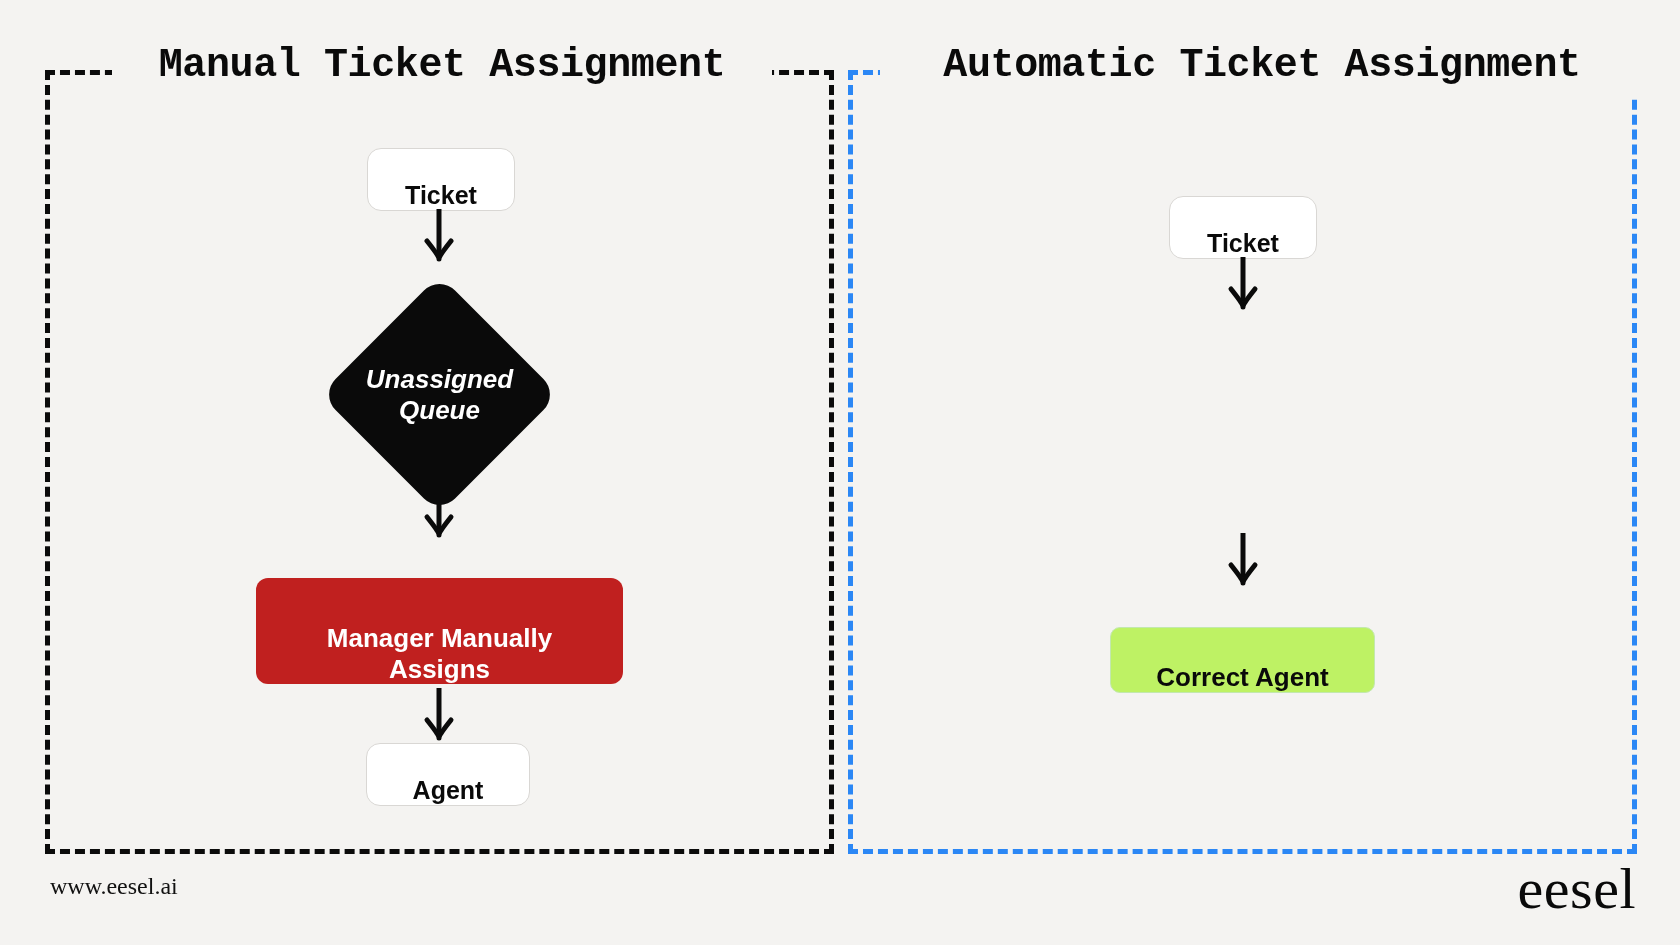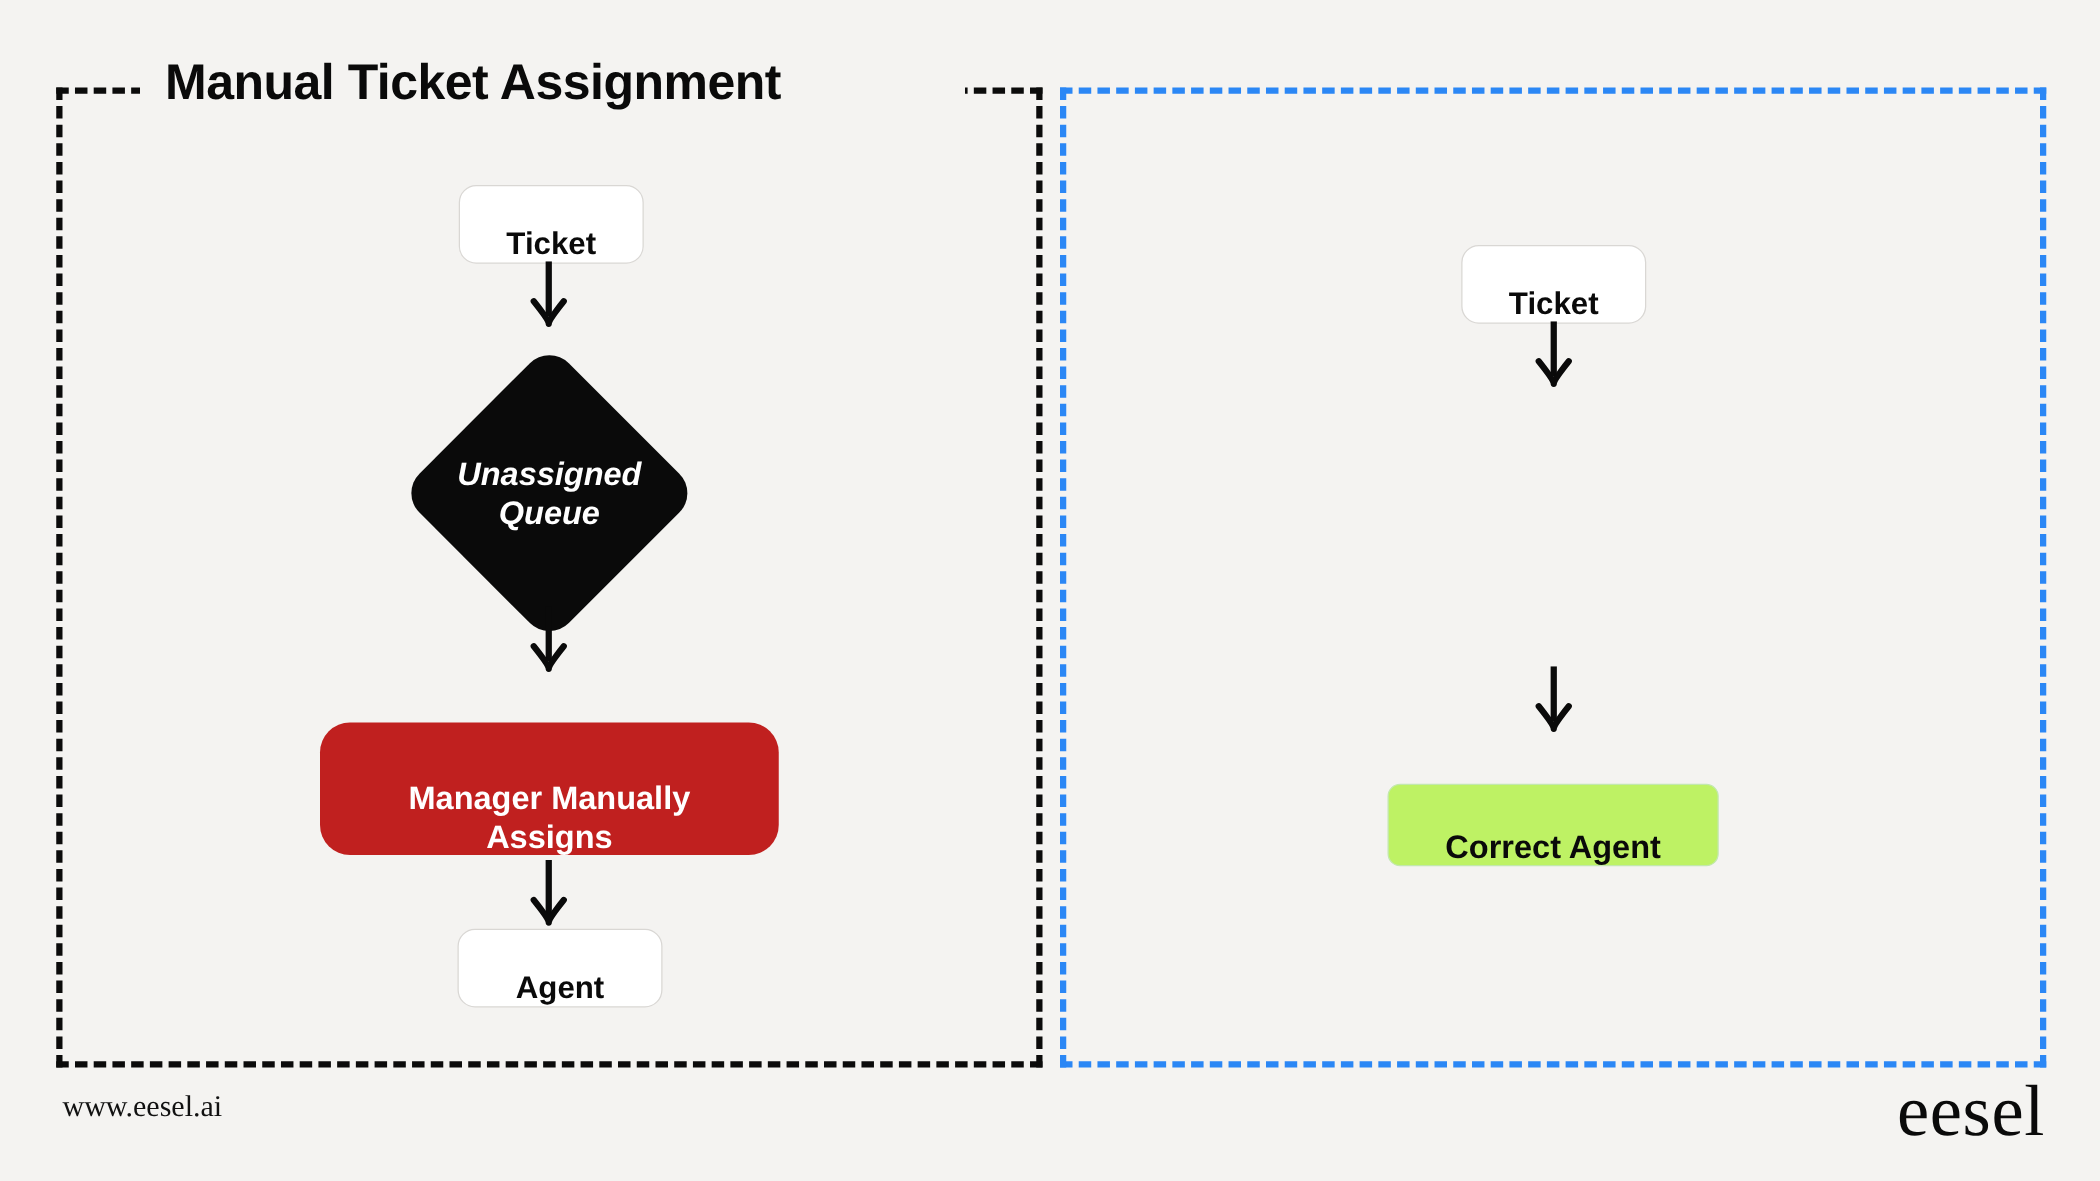--- a/index.html
+++ b/index.html
@@ -44,21 +44,23 @@
     position: absolute;
     top: 35px;
     height: 62px;
     line-height: 62px;
     background: #f4f3f1;
     color: #0a0a0a;
     font-size: 40px;
     font-weight: bold;
     letter-spacing: -0.4px;
     white-space: nowrap;
+    text-align: center;
     padding: 0 20px;
+    font-family: Liberation Mono, monospace;
   }
   .title-manual { left: 112px; width: 620px; }
   .title-auto   { left: 880px; width: 724px; }
 
   
   .node {
     position: absolute;
     box-sizing: border-box;
     display: flex;
     align-items: flex-end;
@@ -71,21 +73,21 @@
   .node-pill {
     background: #ffffff;
     border: 1.5px solid #d9d7d4;
     border-radius: 14px;
     color: #0a0a0a;
     font-size: 25px;
   }
 
   .node-rect-red {
     background: #c0201f;
-    border-radius: 24px;
+    border-radius: 12px;
     color: #ffffff;
     font-size: 26px;
   }
 
   .node-rect-green {
     background: #bef264;
     border: 1.5px solid #c2e8ae;
     border-radius: 10px;
     color: #0a0a0a;
     font-size: 26px;
@@ -179,20 +181,21 @@
   <svg class="arrow" style="left:419px; top:688px; width:40px; height:55px;" viewBox="0 0 40 55">
     <path d="M20 0 L20 44" stroke="#0a0a0a" stroke-width="5" fill="none"></path>
     <path d="M8 32 Q20 47 20 50 Q20 47 32 32" stroke="#0a0a0a" stroke-width="5" fill="none" stroke-linecap="round" stroke-linejoin="round"></path>
   </svg>
 
   <div class="node node-pill" style="left:366px; top:743px; width:164px; height:63px;">
     <span>Agent</span>
   </div>
 
   <div class="panel panel-auto"></div>
+  <div class="panel-title title-auto">Automatic Ticket Assignment</div>
 
   <div class="node node-pill" style="left:1169px; top:196px; width:148px; height:63px;">
     <span>Ticket</span>
   </div>
 
   <svg class="arrow" style="left:1223px; top:257px; width:40px; height:55px;" viewBox="0 0 40 55">
     <path d="M20 0 L20 44" stroke="#0a0a0a" stroke-width="5" fill="none"></path>
     <path d="M8 32 Q20 47 20 50 Q20 47 32 32" stroke="#0a0a0a" stroke-width="5" fill="none" stroke-linecap="round" stroke-linejoin="round"></path>
   </svg>
 

